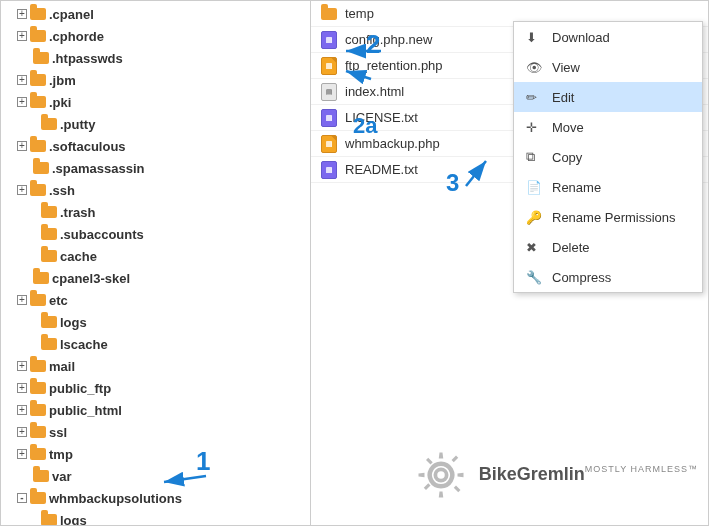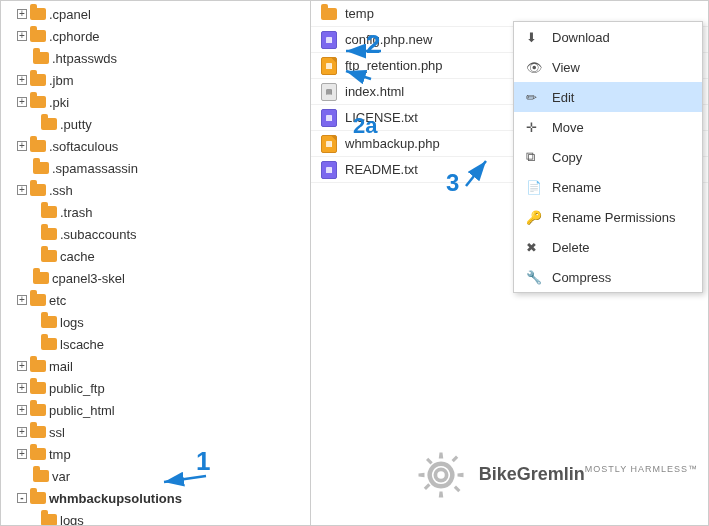--- a/index.html
+++ b/index.html
@@ -88,20 +88,21 @@
       flex-shrink: 0;
       background: #fff;
     }
 
     .indent-1 { padding-left: 16px; }
     .indent-2 { padding-left: 24px; align-items: center; }
 
     .tree-label {
       color: #333;
       font-size: 13px;
+      font-weight: bold;
     }
 
     
     .right-panel {
       flex: 1;
       height: 100%;
       background: #fff;
       position: relative;
       overflow: hidden;
     }

